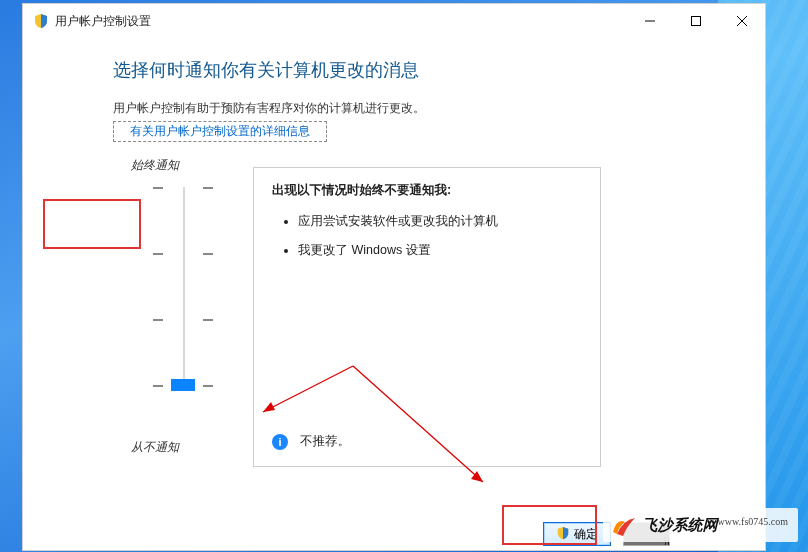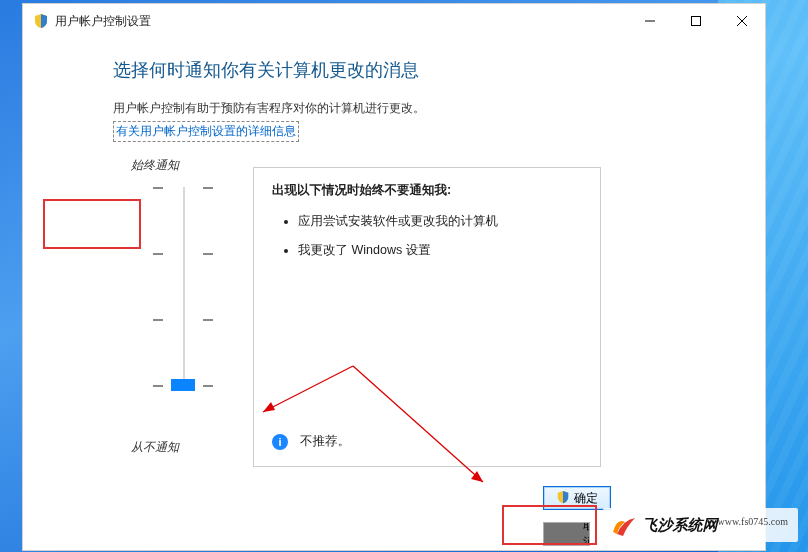--- a/index.html
+++ b/index.html
@@ -7,39 +7,39 @@
   .stripes { position:absolute; right:0; top:0; bottom:0; width:90px; background:
     repeating-linear-gradient(115deg,#2c8ff0 0 8px,#3d9ff5 8px 16px); opacity:0.6; mix-blend-mode:screen;}
   .window { position:absolute; left:22px; top:3px; width:744px; height:548px; background:#fff; border:1px solid #d0d0d0; overflow:hidden;}
   .titlebar { height:34px; display:flex; align-items:center; padding:0 0 0 10px; font-size:12px; color:#222;}
   .titlebar .shield { width:16px; height:16px; margin-right:6px;}
   .winbtns { margin-left:auto; display:flex;}
   .winbtn { width:46px; height:30px; display:flex; align-items:center; justify-content:center; color:#000;}
   .content { padding:20px 30px 0 90px; }
   h2.page { font-size:18px; color:#14598f; font-weight:400; margin-bottom:18px;}
   .desc { font-size:12px; color:#333; margin-bottom:4px;}
-  .link { font-size:12px; color:#0066cc; border:1px dashed #888; padding:1px 2px; display:inline-block; cursor:pointer;}
+  .link { font-size:12px; color:#0066cc; border:1px dashed #888; padding:1px 16px; display:inline-block; cursor:pointer;}
   .body-area{ position:relative; margin-top:25px;}
   .top-label, .bot-label { font-size:12px; color:#333; position:absolute; left:18px;font-style:italic;}
   .top-label{ top:-10px;} .bot-label{ top:272px;}
   .slider { position:absolute; left:40px; top:20px; width:60px; height:240px;}
   .track { position:absolute; left:50%; top:0; width:2px; height:200px; background:#d8d8d8;}
   .tick { position:absolute; left:0; width:60px; display:flex; justify-content:space-between; align-items:center;}
   .tick span{width:10px;height:2px;background:#888;display:block;}
   .tick.t0{top:0}.tick.t1{top:66px}.tick.t2{top:132px}.tick.t3{top:198px}
   .thumb { position:absolute; left:50%; transform:translateX(-50%); width:24px; height:12px; background:#0a84ff; top:192px; cursor:pointer;}
   .hl0 { position:absolute; left:20px; top:195px; width:98px; height:50px; border:2px solid #e13333;}
   .panel { position:absolute; left:140px; top:0px; width:348px; height:300px; border:1px solid #ccc; padding:14px 18px; font-size:12.5px; color:#222;}
   .panel .h { font-weight:700; margin-bottom:14px;}
   .panel ul{list-style:disc; margin-left:26px;}
   .panel li{margin-bottom:12px;}
   .panel .rec{position:absolute; left:18px; bottom:16px; display:flex; align-items:center; gap:12px;}
   .info-ic{width:16px;height:16px;border-radius:50%;background:#1a86ff;color:#fff;font-weight:700;display:flex;align-items:center;justify-content:center;font-size:11px;}
   .hl1 { position:absolute; left:502px; top:505px; width:95px; height:40px; border:2px solid #e13333;}
-  .btns { position:absolute; left:520px; bottom:4px; display:flex; gap:12px;flex-direction:column;}
+  .btns { position:absolute; left:520px; bottom:4px; display:flex; gap:12px;}
   .btn{min-width:68px;height:24px;border:1px solid #0a6fd9;background:linear-gradient(#eef7ff,#d6ecff);font-size:12px;display:flex;align-items:center;justify-content:center;gap:4px;box-shadow:inset 0 0 0 1px #aad4ff;}
   .btn.secondary{border:1px solid #adadad;background:#737373;box-shadow:none;padding-left:45px;}
   .arrows line{stroke:#d00;stroke-width:1.3;}
   .arrows polygon{fill:#d00;}
   .watermark{position:absolute;right:10px;bottom:10px;background:rgba(255,255,255,0.85);padding:4px 10px 4px 8px;display:flex;align-items:center;gap:6px;border-radius:2px;}
   .wm-logo svg{display:block;}
   .wm-text{display:flex;line-height:1.05;}
   .wm-text .t1{font-size:15px;font-weight:700;color:#111;font-style:italic;}
   .wm-text .t2{font-size:10px;color:#444;font-family:Liberation Serif, serif;}
 </style>

